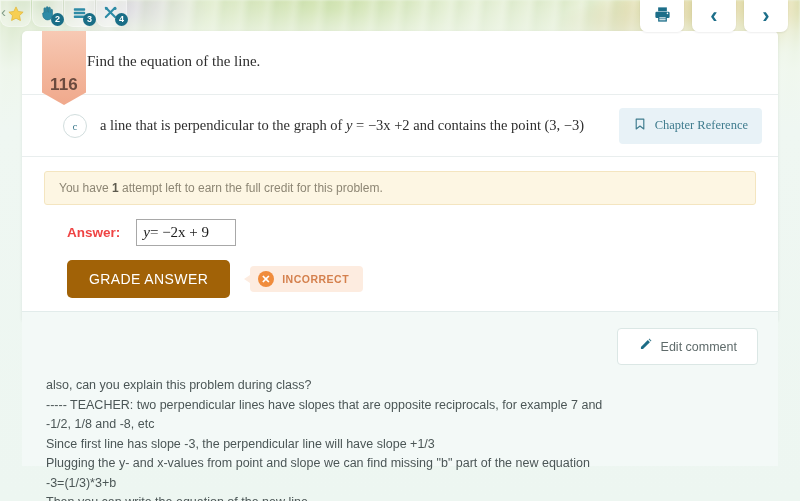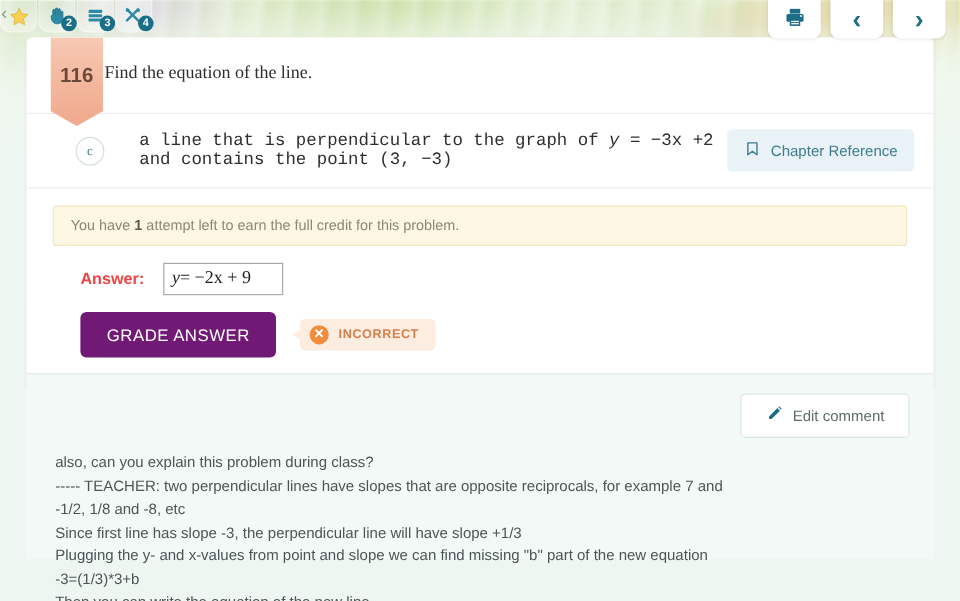--- a/index.html
+++ b/index.html
@@ -167,21 +167,21 @@
   
   #number-ribbon {
     position: absolute;
     left: 20px;
     top: 0;
     width: 44px;
     height: 74px;
     background: linear-gradient(180deg, #f7c9b4 0%, #f3b69c 55%, #f0a98c 100%);
     clip-path: polygon(0 0, 100% 0, 100% 83%, 50% 100%, 0 83%);
     display: flex;
-    align-items: center;
+    align-items: flex-end;
     justify-content: center;
     padding-bottom: 10px;
     box-sizing: border-box;
   }
   #number-ribbon span {
     color: #6b4a3e;
     font-size: 17px;
     font-weight: bold;
     letter-spacing: .2px;
     font-family: "Liberation Sans", sans-serif;
@@ -212,39 +212,39 @@
     background: #ffffff;
     color: #3e7b8e;
     font-size: 11px;
     font-family: "Liberation Serif", serif;
     display: flex;
     align-items: center;
     justify-content: center;
     flex: 0 0 auto;
   }
   .subq-text {
-    margin-left: 29px;
-    font-family: Liberation Mono, monospace;
+    margin-left: 13px;
+    font-family: Liberation Serif, serif;
     font-size: 14.5px;
     color: #2e2e2e;
     flex: 1 1 auto;
   }
   .subq-text i { font-style: italic; }
   .chapter-ref-btn {
     flex: 0 0 auto;
     display: flex;
     align-items: center;
     gap: 8px;
     background: #e8f2f7;
     color: #3f7c8e;
     border-radius: 4px;
     padding: 9px 14px;
     font-size: 12.5px;
     cursor: pointer;
-    font-family: Liberation Sans, sans-serif;
+    font-family: Liberation Serif, serif;
   }
 
   
   .answer-zone {
     padding: 14px 22px 22px 22px;
   }
   .attempt-banner {
     background: #fdf6e3;
     border: 1px solid #f4e5c0;
     border-radius: 3px;
@@ -281,21 +281,21 @@
     cursor: text;
   }
   .answer-field .mi { font-style: italic; }
 
   .grade-row {
     display: flex;
     align-items: center;
     margin-left: 23px;
   }
   .grade-btn {
-    background: #701a75;
+    background: #a16207;
     color: #ffffff;
     border: none;
     border-radius: 5px;
     padding: 0 22px;
     height: 38px;
     font-size: 14px;
     letter-spacing: .4px;
     cursor: pointer;
     font-family: "Liberation Sans", sans-serif;
   }

